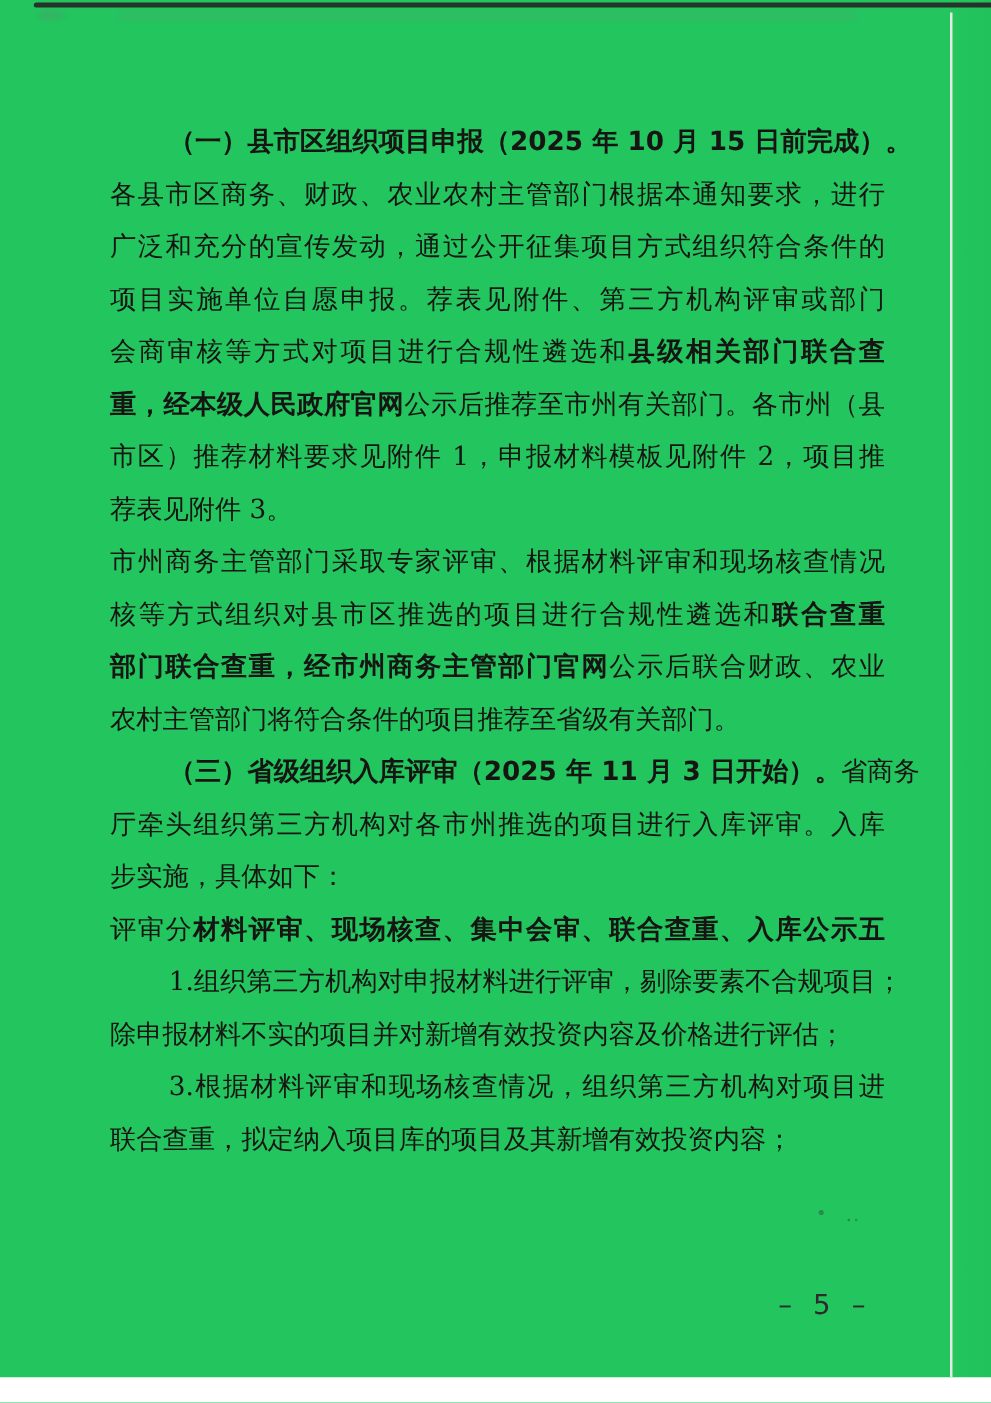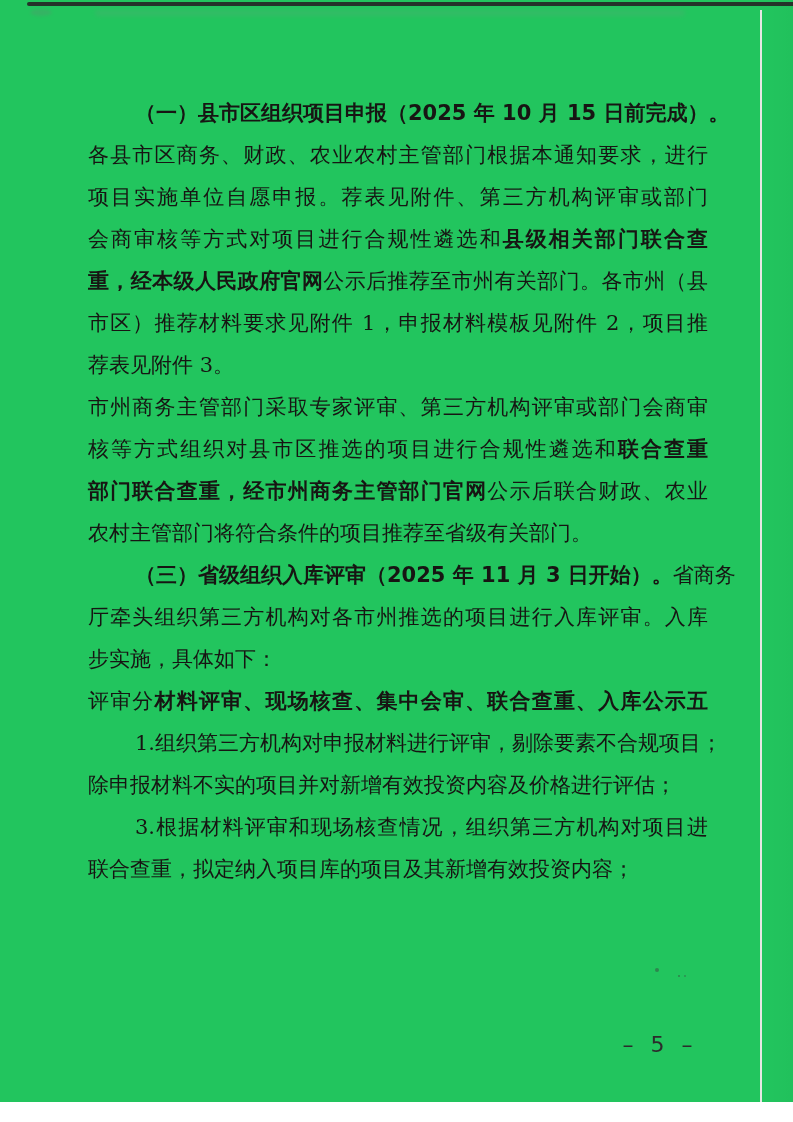--- a/index.html
+++ b/index.html
@@ -102,26 +102,27 @@
 <div class="page">
   <div class="top-edge-line"></div>
   <div class="top-smudge"></div>
   <div class="top-smudge-left"></div>
   <div class="right-edge-line"></div>
   <div class="right-edge-shade"></div>
 
   <div class="doc-body">
       <div class="line indent just"><span class="run b">（一）县市区组织项目申报（2025 年 10 月 15 日前完成）。</span></div>
       <div class="line just"><span class="run">各县市区商务、财政、农业农村主管部门根据本通知要求，进行</span></div>
+      <div class="line just"><span class="run">广泛和充分的宣传发动，通过公开征集项目方式组织符合条件的</span></div>
       <div class="line just"><span class="run">项目实施单位自愿申报。荐表见附件、第三方机构评审或部门</span></div>
       <div class="line just"><span class="run">会商审核等方式对项目进行合规性遴选和</span><span class="run b">县级相关部门联合查</span></div>
       <div class="line just"><span class="run b">重，经本级人民政府官网</span><span class="run">公示后推荐至市州有关部门。各市州（县</span></div>
       <div class="line just"><span class="run">市区）推荐材料要求见附件 1，申报材料模板见附件 2，项目推</span></div>
       <div class="line"><span class="run">荐表见附件 3。</span></div>
-      <div class="line just"><span class="run">市州商务主管部门采取专家评审、第三方机构评审或部门会商审</span></div>
+      <div class="line just"><span class="run">市州商务主管部门采取专家评审、根据材料评审和现场核查情况</span></div>
       <div class="line just"><span class="run">核等方式组织对县市区推选的项目进行合规性遴选和</span><span class="run b">联合查重</span></div>
       <div class="line just"><span class="run b">部门联合查重，经市州商务主管部门官网</span><span class="run">公示后联合财政、农业</span></div>
       <div class="line"><span class="run">农村主管部门将符合条件的项目推荐至省级有关部门。</span></div>
       <div class="line indent just"><span class="run b">（三）省级组织入库评审（2025 年 11 月 3 日开始）。</span><span class="run">省商务</span></div>
       <div class="line just"><span class="run">厅牵头组织第三方机构对各市州推选的项目进行入库评审。入库</span></div>
       <div class="line"><span class="run">步实施，具体如下：</span></div>
       <div class="line just"><span class="run">评审分</span><span class="run b">材料评审、现场核查、集中会审、联合查重、入库公示五</span></div>
       <div class="line indent"><span class="run">1.组织第三方机构对申报材料进行评审，剔除要素不合规项目；</span></div>
       <div class="line"><span class="run">除申报材料不实的项目并对新增有效投资内容及价格进行评估；</span></div>
       <div class="line indent just"><span class="run">3.根据材料评审和现场核查情况，组织第三方机构对项目进</span></div>

